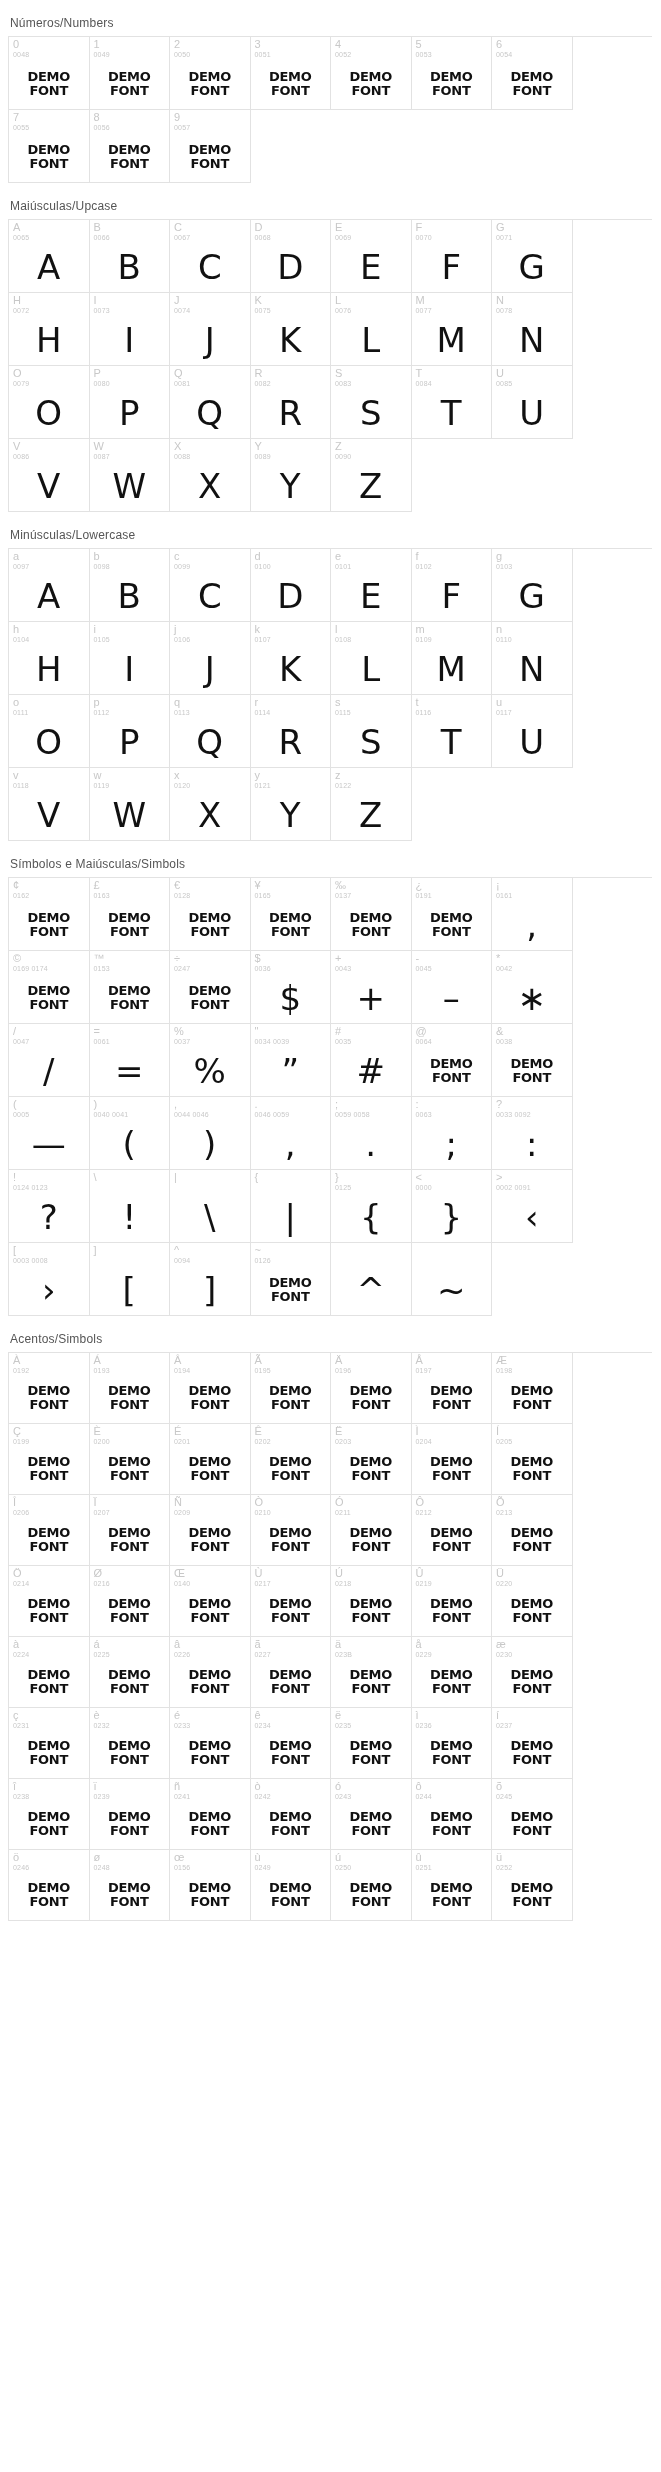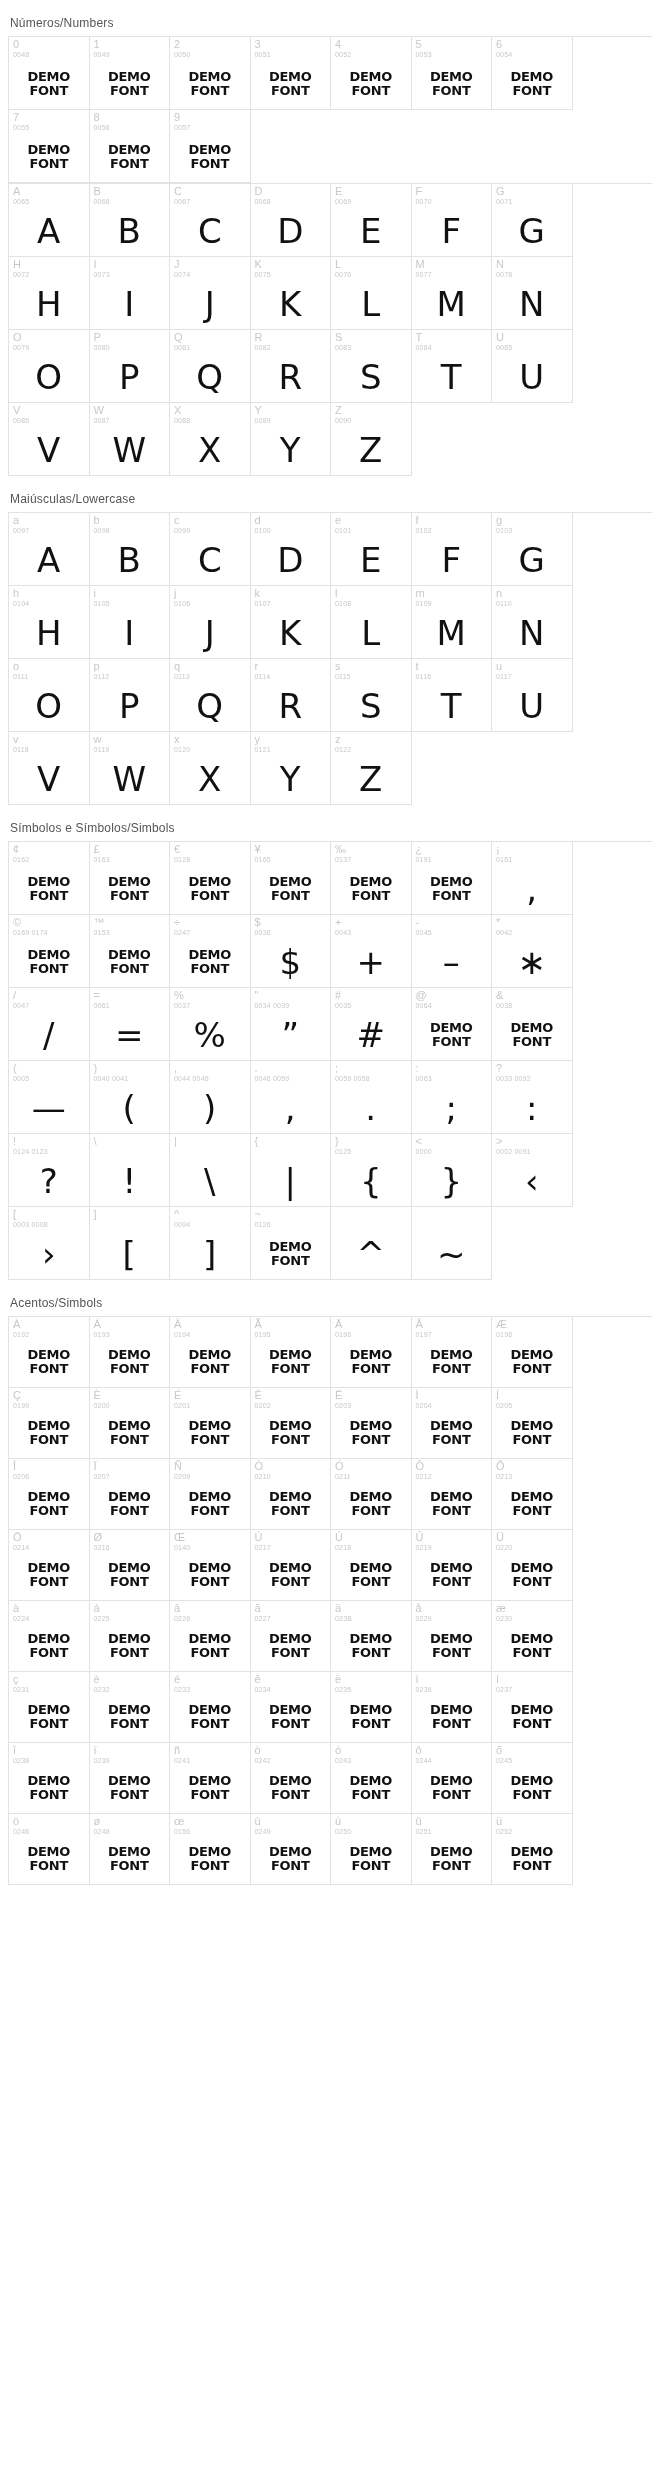--- a/index.html
+++ b/index.html
@@ -175,20 +175,21 @@
         </div>
         <div class="cell">
           <div class="char-label">9</div>
           <div class="code-label">0057</div>
           <div class="demo">
             <span>DEMO</span>
             <span>FONT</span>
           </div>
         </div>
       </div>
+      <div class="section-title">Maiúsculas/Upcase</div>
       <div class="grid">
         <div class="cell">
           <div class="char-label">A</div>
           <div class="code-label">0065</div>
           <div class="glyph">A</div>
         </div>
         <div class="cell">
           <div class="char-label">B</div>
           <div class="code-label">0066</div>
           <div class="glyph">B</div>
@@ -307,21 +308,21 @@
           <div class="char-label">Y</div>
           <div class="code-label">0089</div>
           <div class="glyph">Y</div>
         </div>
         <div class="cell">
           <div class="char-label">Z</div>
           <div class="code-label">0090</div>
           <div class="glyph">Z</div>
         </div>
       </div>
-      <div class="section-title">Maiúsculas/Lowercase</div>
+      <div class="section-title">Minúsculas/Lowercase</div>
       <div class="grid">
         <div class="cell">
           <div class="char-label">a</div>
           <div class="code-label">0097</div>
           <div class="glyph">A</div>
         </div>
         <div class="cell">
           <div class="char-label">b</div>
           <div class="code-label">0098</div>
           <div class="glyph">B</div>
@@ -440,21 +441,21 @@
           <div class="char-label">y</div>
           <div class="code-label">0121</div>
           <div class="glyph">Y</div>
         </div>
         <div class="cell">
           <div class="char-label">z</div>
           <div class="code-label">0122</div>
           <div class="glyph">Z</div>
         </div>
       </div>
-      <div class="section-title">Símbolos e Símbolos/Simbols</div>
+      <div class="section-title">Símbolos e Maiúsculas/Simbols</div>
       <div class="grid">
         <div class="cell">
           <div class="char-label">¢</div>
           <div class="code-label">0162</div>
           <div class="demo">
             <span>DEMO</span>
             <span>FONT</span>
           </div>
         </div>
         <div class="cell">

